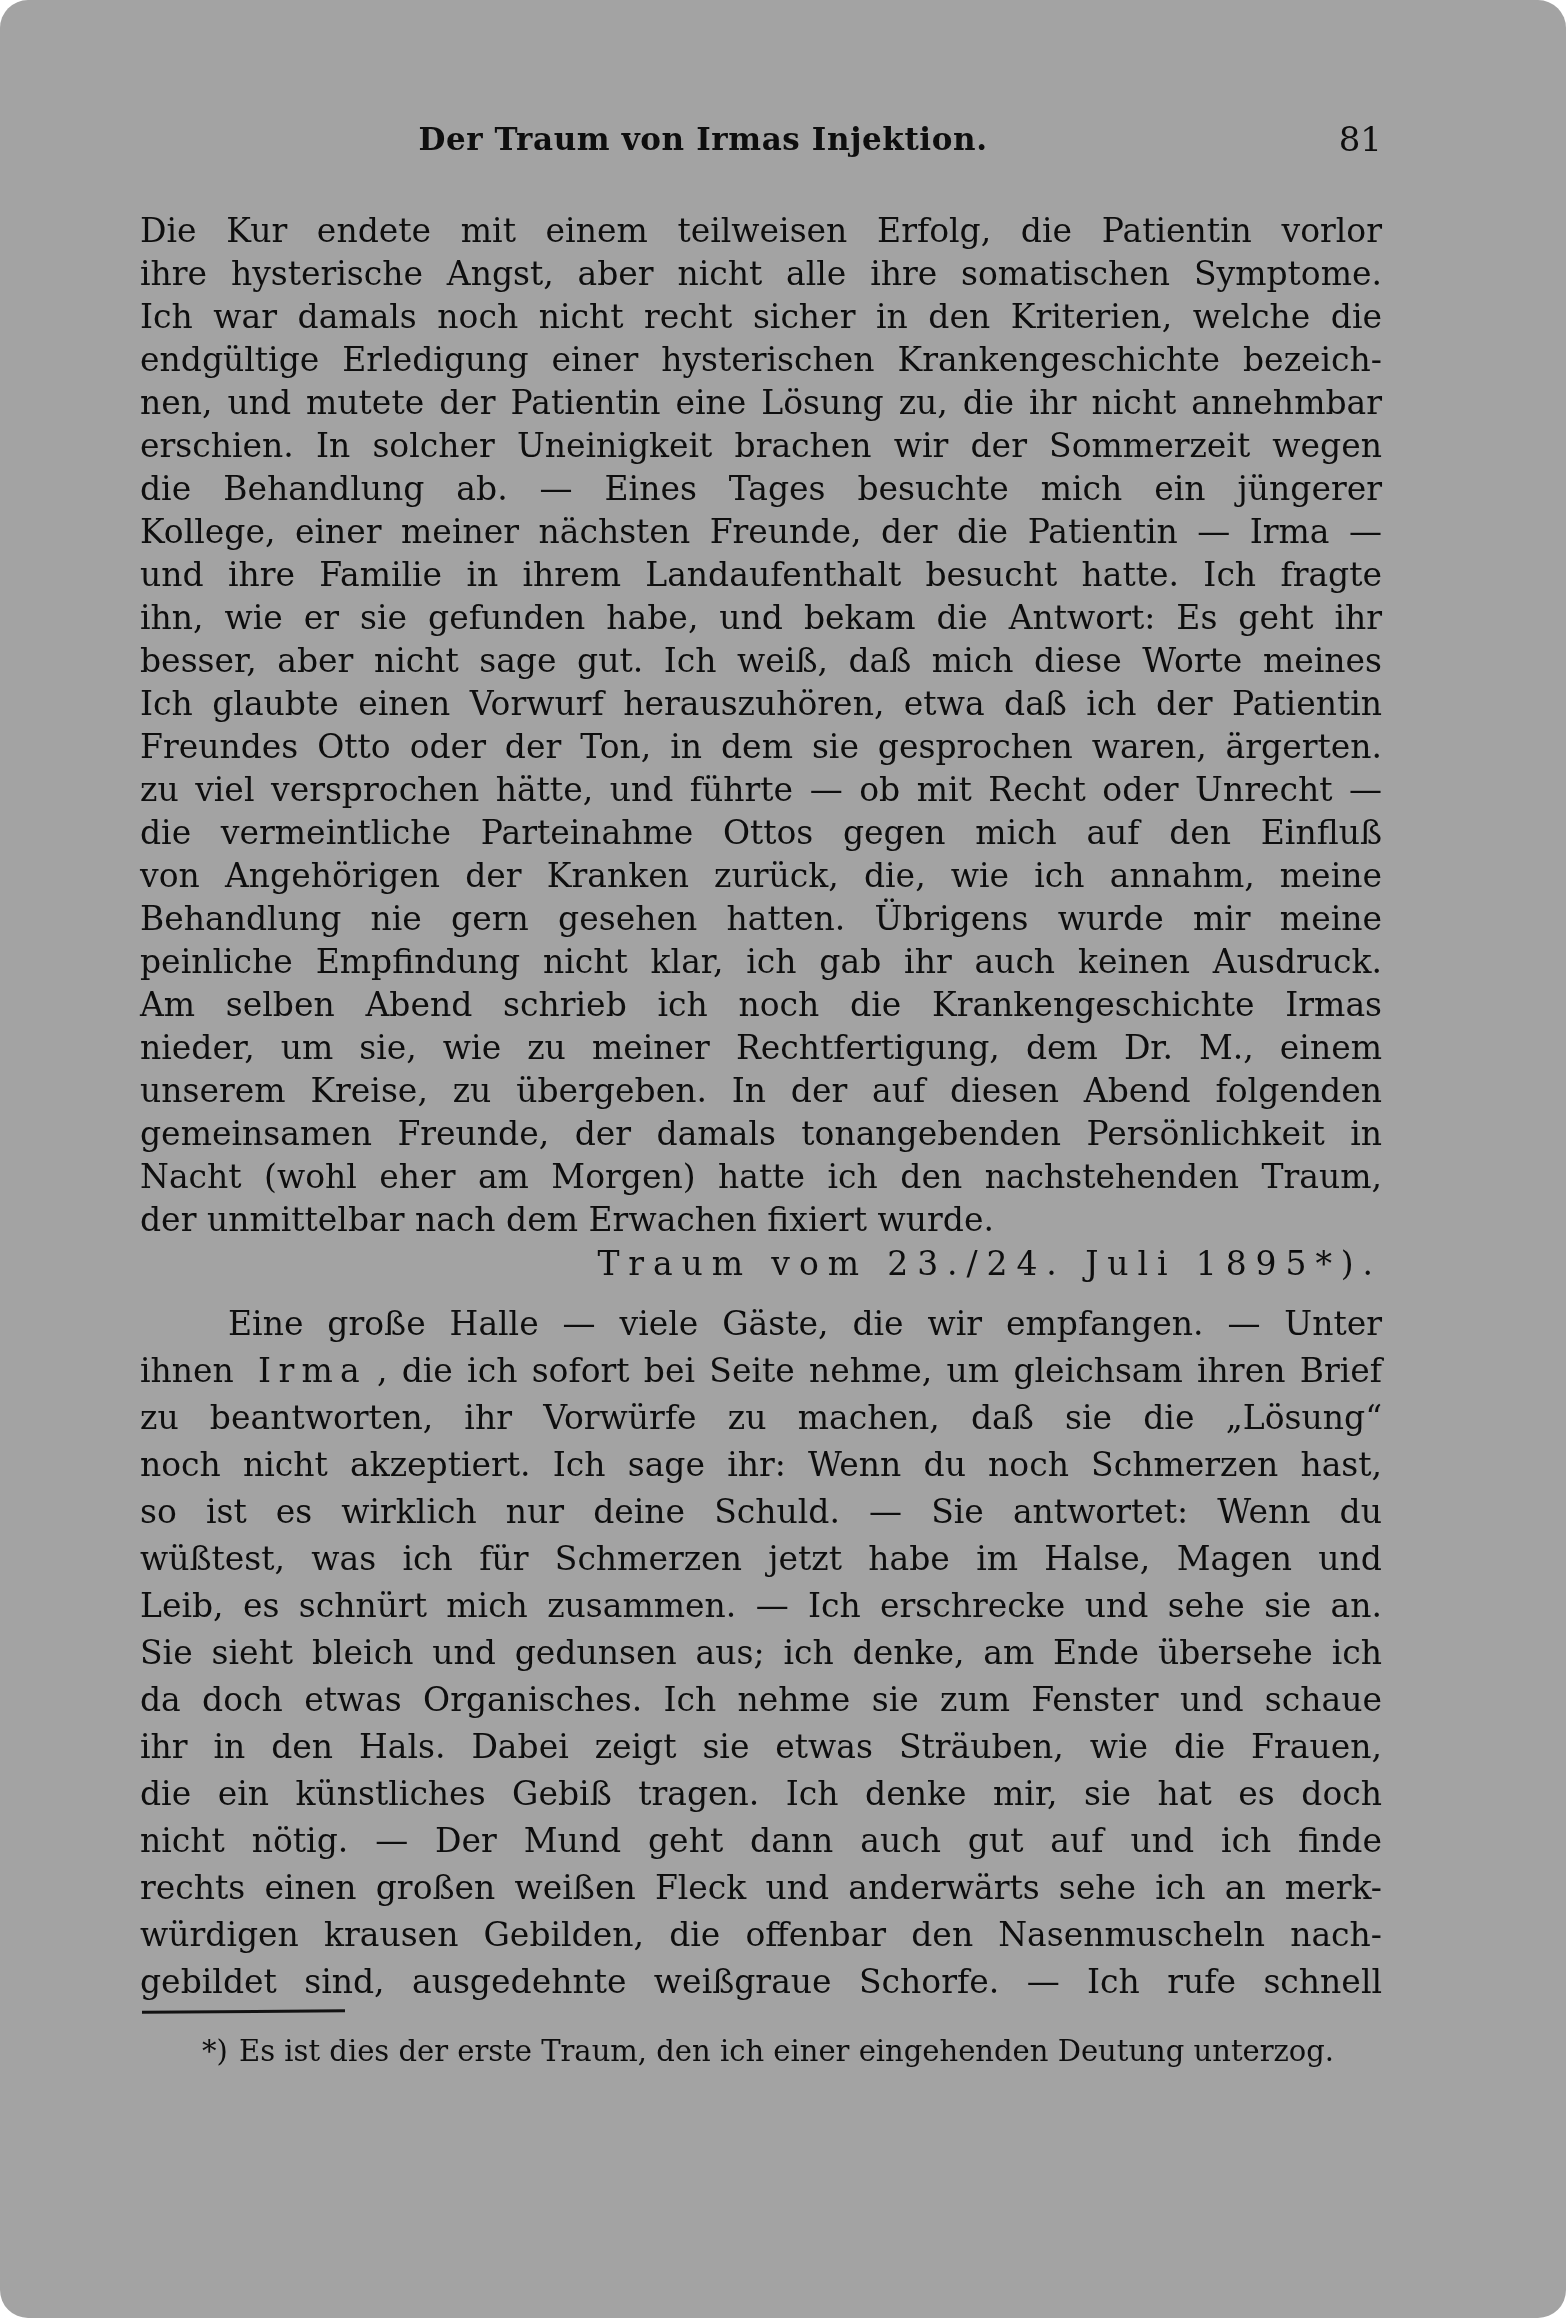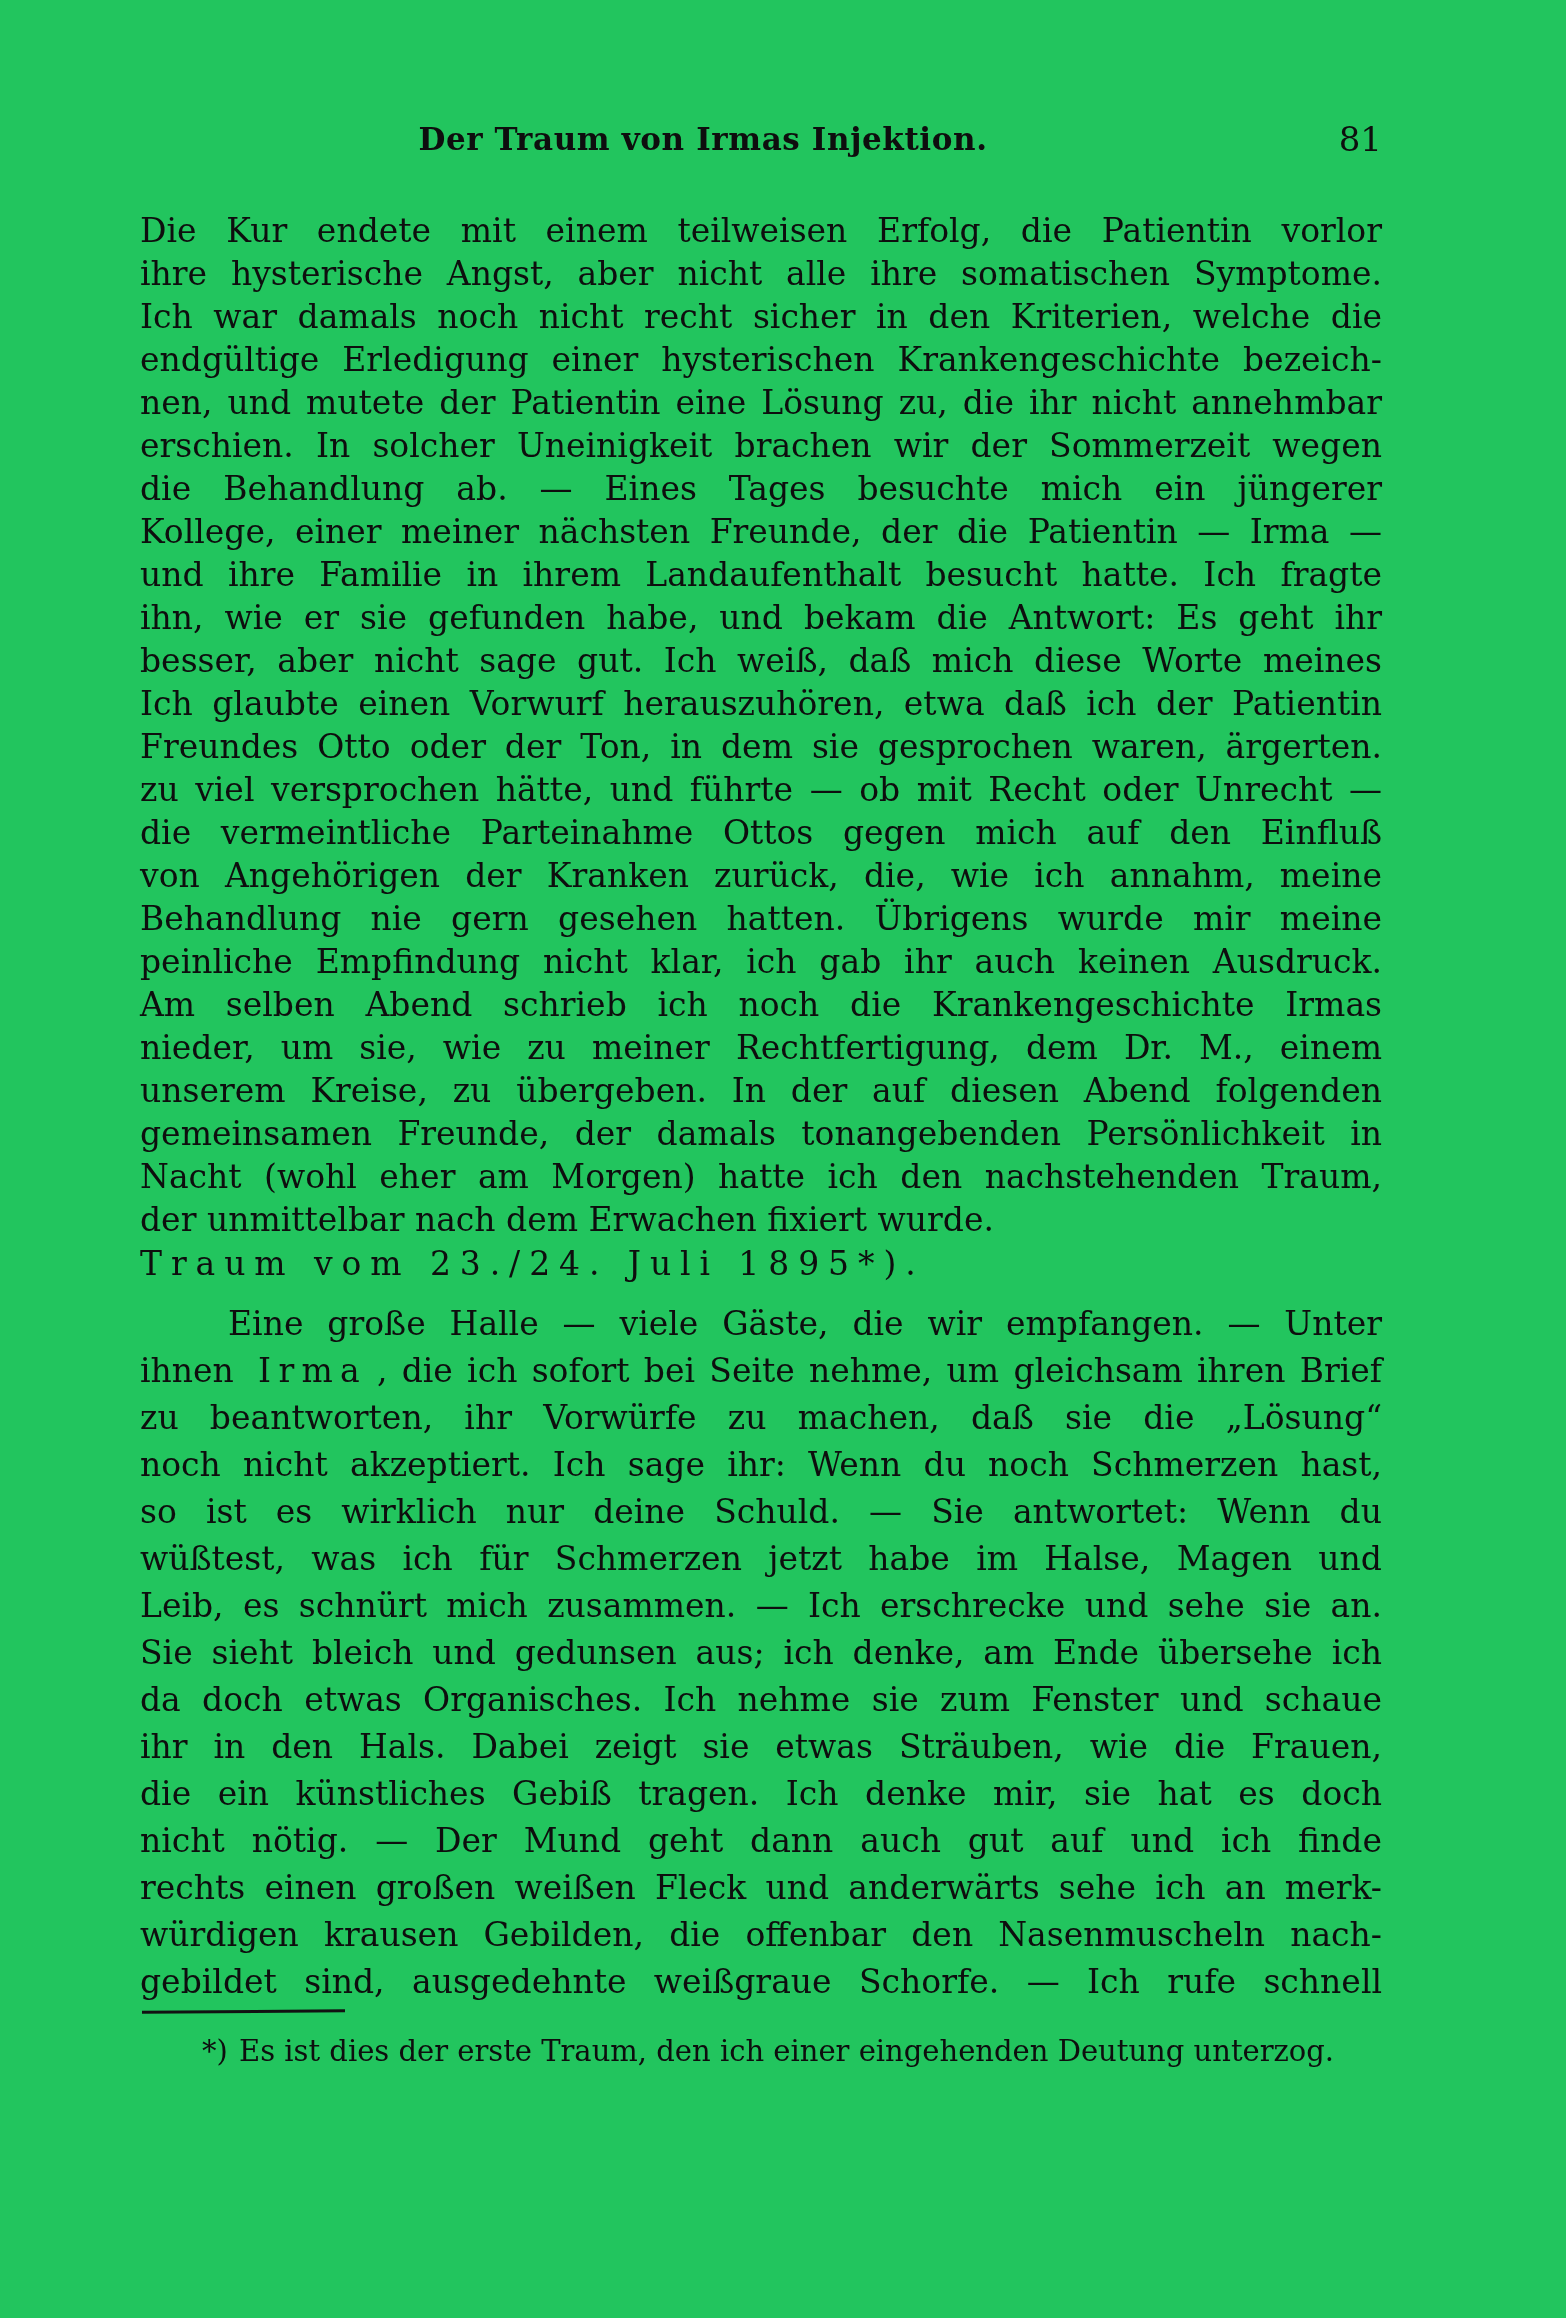--- a/index.html
+++ b/index.html
@@ -11,22 +11,23 @@
     width: 1566px;
     height: 2318px;
     position: relative;
     font-family: "DejaVu Serif", "Liberation Serif", serif;
     color: #0e0e0e;
     -webkit-font-smoothing: antialiased;
   }
   .page {
     position: absolute;
     inset: 0;
-    background: #22c55e;
+    background: #a3a3a3;
     overflow: hidden;
+    border-radius: 28px;
   }
   
   .header-row {
     position: absolute;
     top: 121px;
     left: 140px;
     width: 1242px;
     height: 41px;
   }
   .running-title {
@@ -64,21 +65,21 @@
   }
   .narrative .line.end {
     text-align-last: left;
   }
   
   .dream-heading {
     position: absolute;
     top: 1244px;
     left: 140px;
     width: 1242px;
-    text-align: left;
+    text-align: right;
     font-size: 33px;
     letter-spacing: 0.27em;
   }
   
   .dream {
     position: absolute;
     top: 1300px;
     left: 140px;
     width: 1242px;
     font-size: 33px;

